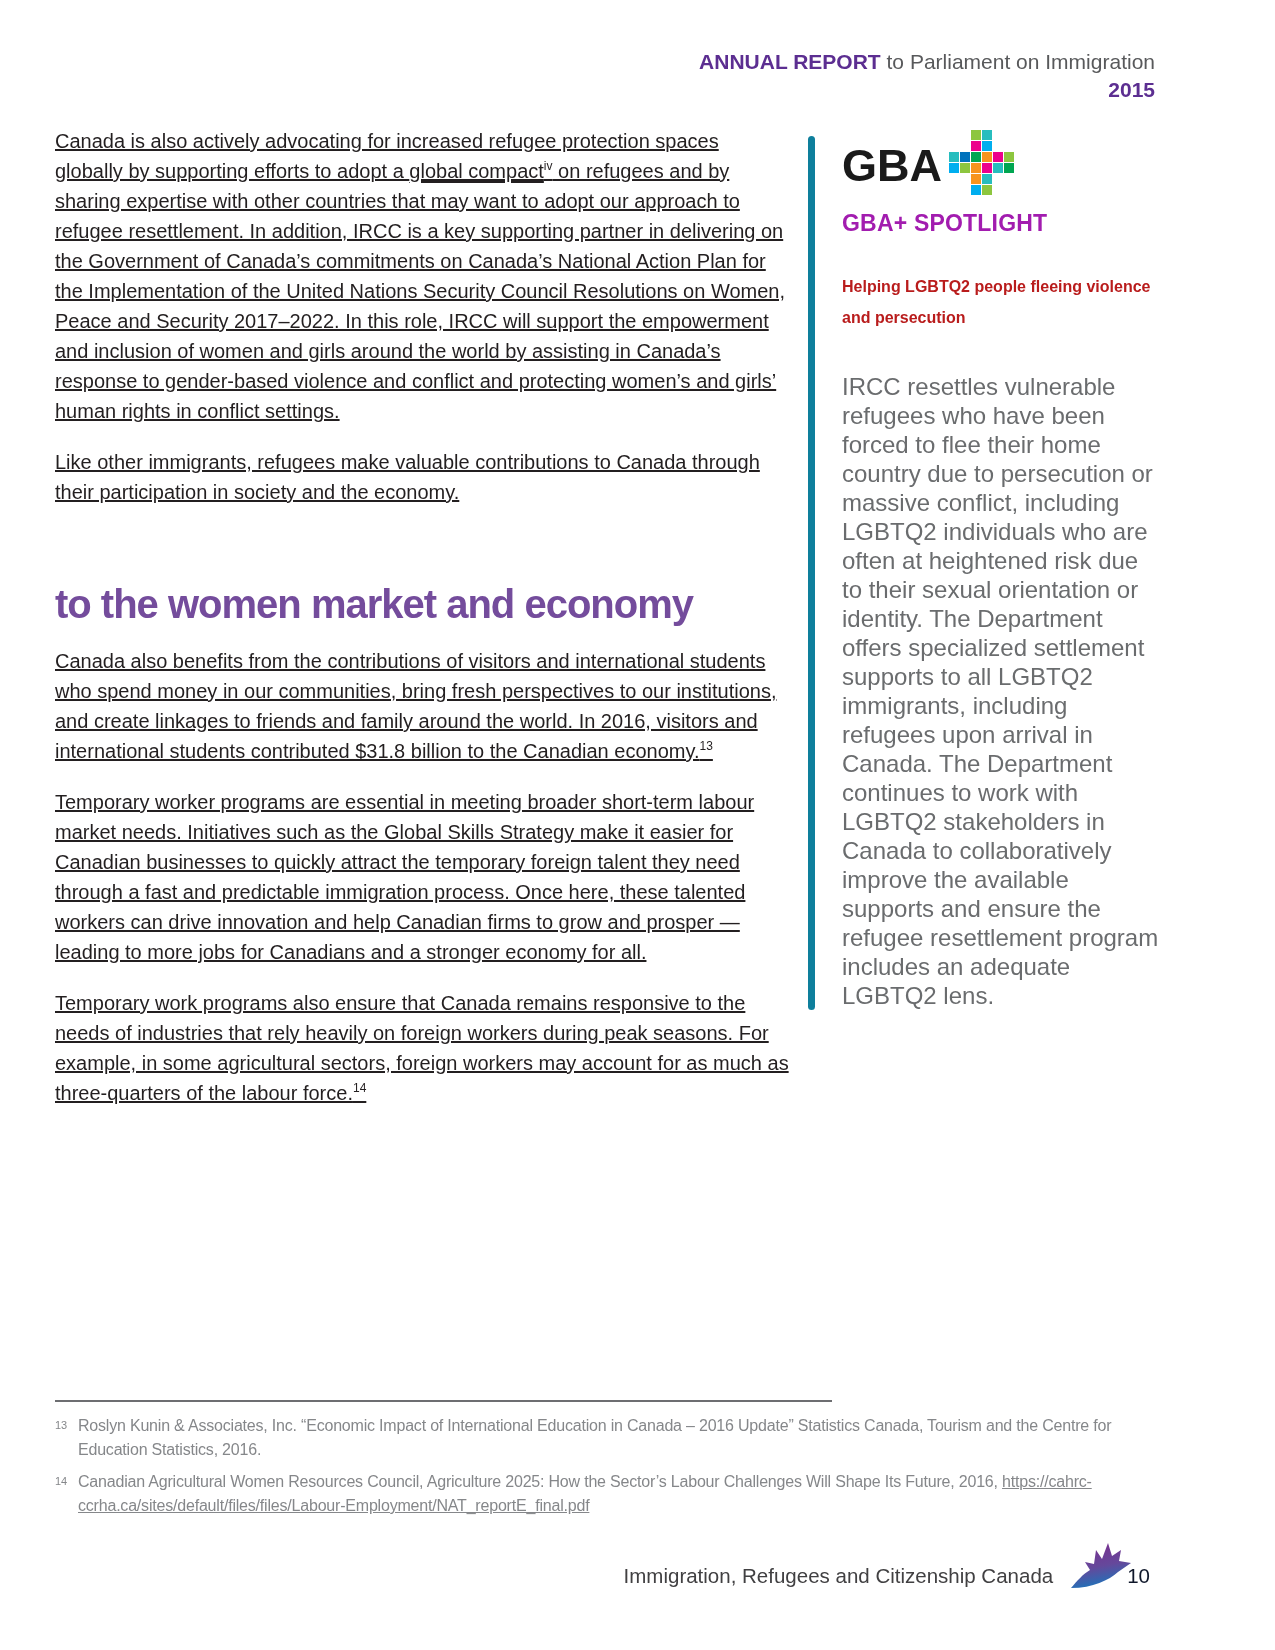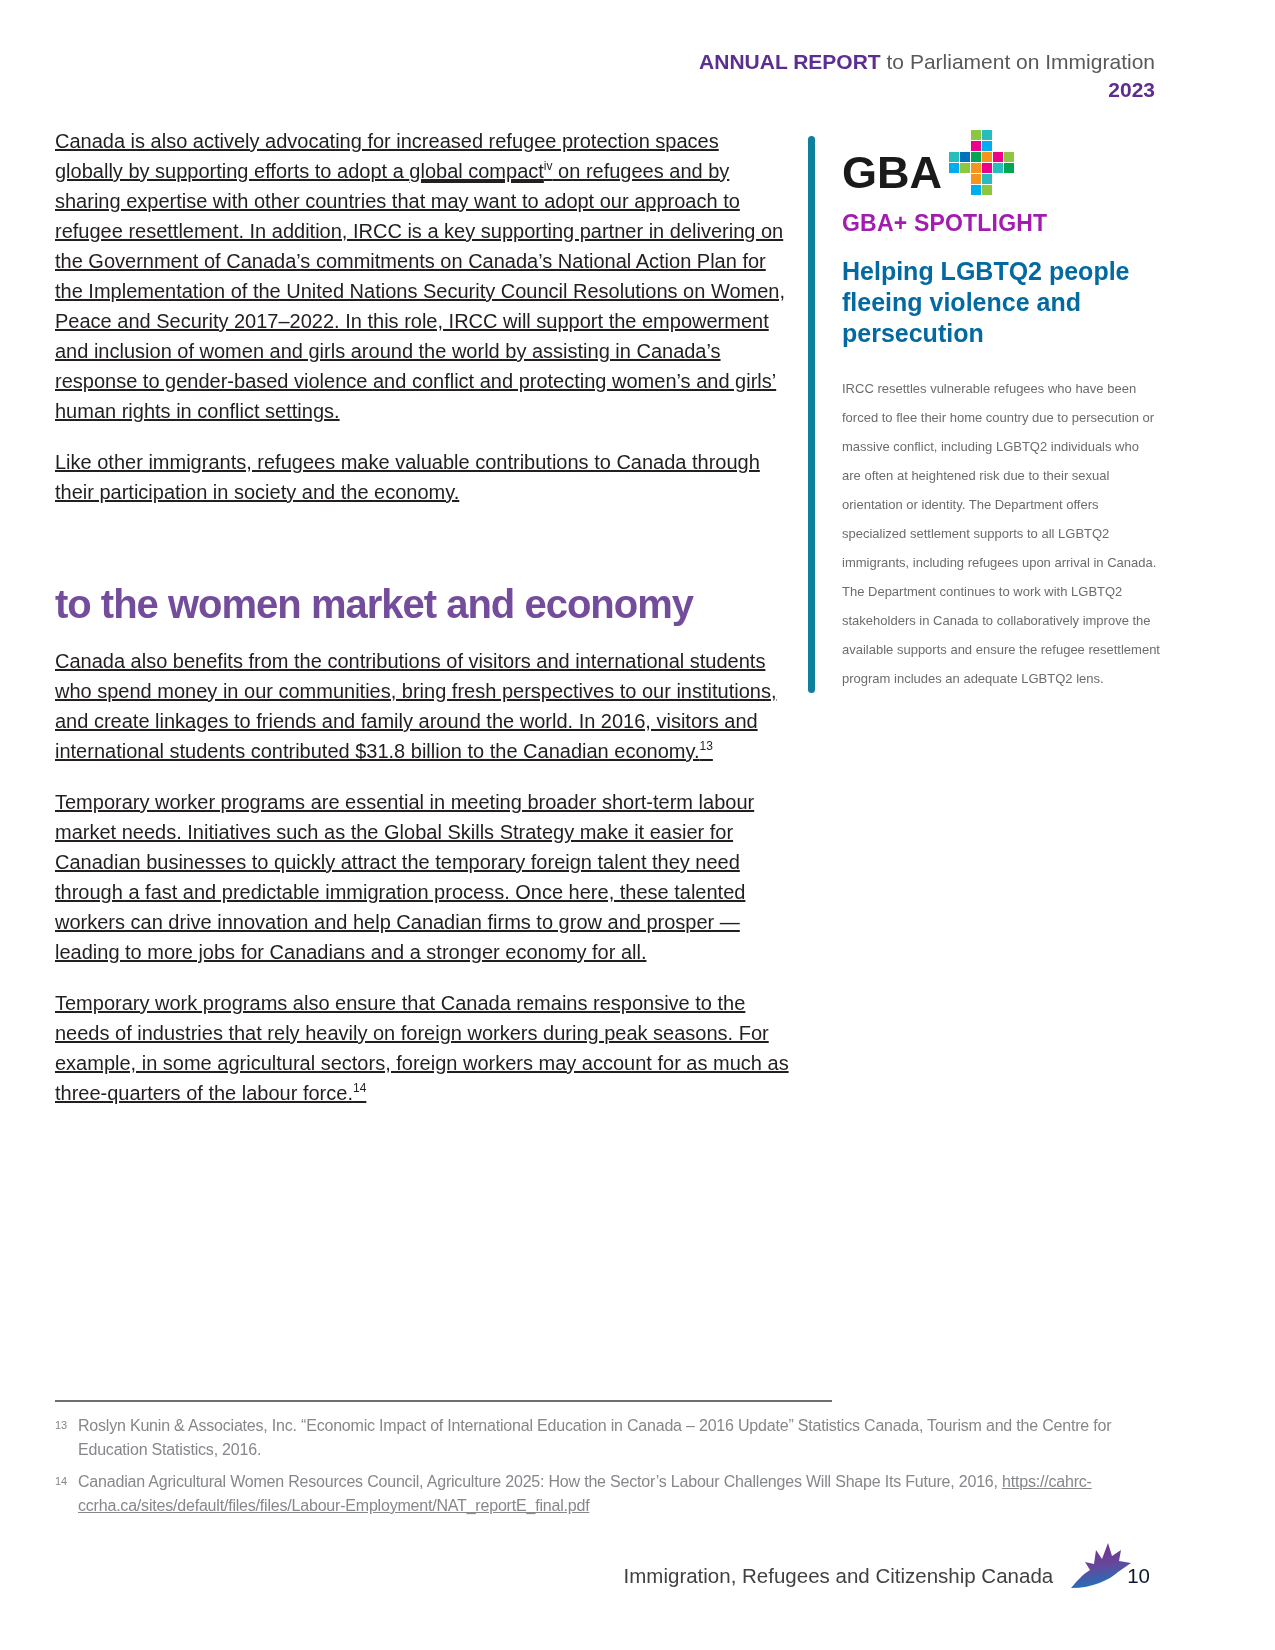--- a/index.html
+++ b/index.html
@@ -22,47 +22,47 @@
   sup.ref { font-size:12px; line-height:0; vertical-align:super; }
   sup.roman { font-size:12px; line-height:0; vertical-align:super; }
   .main-heading {
     color:#744C9C; font-weight:700; font-size:40px; line-height:47px;
     letter-spacing:-1px; margin:27px 0 18px 0;
   }
   
   .sidebar { position:absolute; left:808px; top:136px; width:352px; display:flex; }
   .sidebar-bar { width:7px; background:#0E7F9C; border-radius:4px; flex:0 0 7px; }
   .sidebar-content { padding-left:27px; flex:1; }
-  .gba-logo { display:flex; align-items:flex-end; }
+  .gba-logo { display:flex; align-items:center; }
   .gba-text { font-size:45px; font-weight:700; color:#1A1A1A; letter-spacing:0px; line-height:1; }
   .gba-plus { display:grid; grid-template-columns:repeat(6,10px); grid-template-rows:repeat(6,10px); gap:1px; margin-left:7px; margin-top:-6px; }
   .gba-plus i { display:block; }
   .spotlight { color:#a21caf; font-weight:700; font-size:23px; margin-top:15px; letter-spacing:0.2px; }
-  .sidebar-heading { color:#0369a1; font-weight:700; font-size:25px; line-height:31px; margin-top:19px; }
-  .sidebar-body { color:#6A6C6E; font-size:13px; line-height:29px; margin-top:25px; }
+  .sidebar-heading { color:#b91c1c; font-weight:700; font-size:16px; line-height:31px; margin-top:34px; }
+  .sidebar-body { color:#6A6C6E; font-size:24px; line-height:29px; margin-top:39px; }
   
   .footnotes { position:absolute; left:55px; top:1400px; width:1105px; }
   .fn-divider { width:777px; height:0; border-top:2px solid #6D6E71; margin-bottom:12px; }
   .footnote { position:relative; padding-left:23px; color:#85878A; font-size:16px; line-height:24px; margin-bottom:8px; letter-spacing:-0.2px; }
   .fn-marker { position:absolute; left:0; top:-1px; font-size:11px; }
   .fn-link { color:#85878A; text-decoration:underline; }
   
   .footer { position:absolute; top:1554px; right:125px; display:flex; align-items:center; }
   .footer-dept { color:#414042; font-size:20.5px; }
   .footer-leaf { margin-left:14px; margin-top:-14px; }
   .footer-page { color:#0f172a; font-size:20.5px; margin-left:-6px; }
 </style>
 </head>
 <body>
 
 <div class="page">
 
   <div class="header">
     <div><span class="hdr-bold">ANNUAL REPORT</span><span class="hdr-rest"> to Parliament on Immigration</span></div>
-    <div class="hdr-year">2023</div>
+    <div class="hdr-year">2015</div>
   </div>
 
   <div class="main-col">
     <p><span>Canada is also actively advocating for increased refugee protection spaces globally by supporting efforts to adopt a </span><a class="body-link" href="#">global compact</a><sup class="roman">iv</sup><span> on refugees and by sharing expertise with other countries that may want to adopt our approach to refugee resettlement. In addition, IRCC is a key supporting partner in delivering on the Government of Canada’s commitments on Canada’s National Action Plan for the Implementation of the United Nations Security Council Resolutions on Women, Peace and Security 2017–2022. In this role, IRCC will support the empowerment and inclusion of women and girls around the world by assisting in Canada’s response to gender-based violence and conflict and protecting women’s and girls’ human rights in conflict settings.</span></p>
 
     <p>Like other immigrants, refugees make valuable contributions to Canada through their participation in society and the economy.</p>
 
     <h1 class="main-heading"><br><span>to the women market and economy</span></h1>
 
     <p><span>Canada also benefits from the contributions of visitors and international students who spend money in our communities, bring fresh perspectives to our institutions, and create linkages to friends and family around the world. In 2016, visitors and international students contributed $31.8 billion to the Canadian economy.</span><sup class="ref">13</sup></p>

